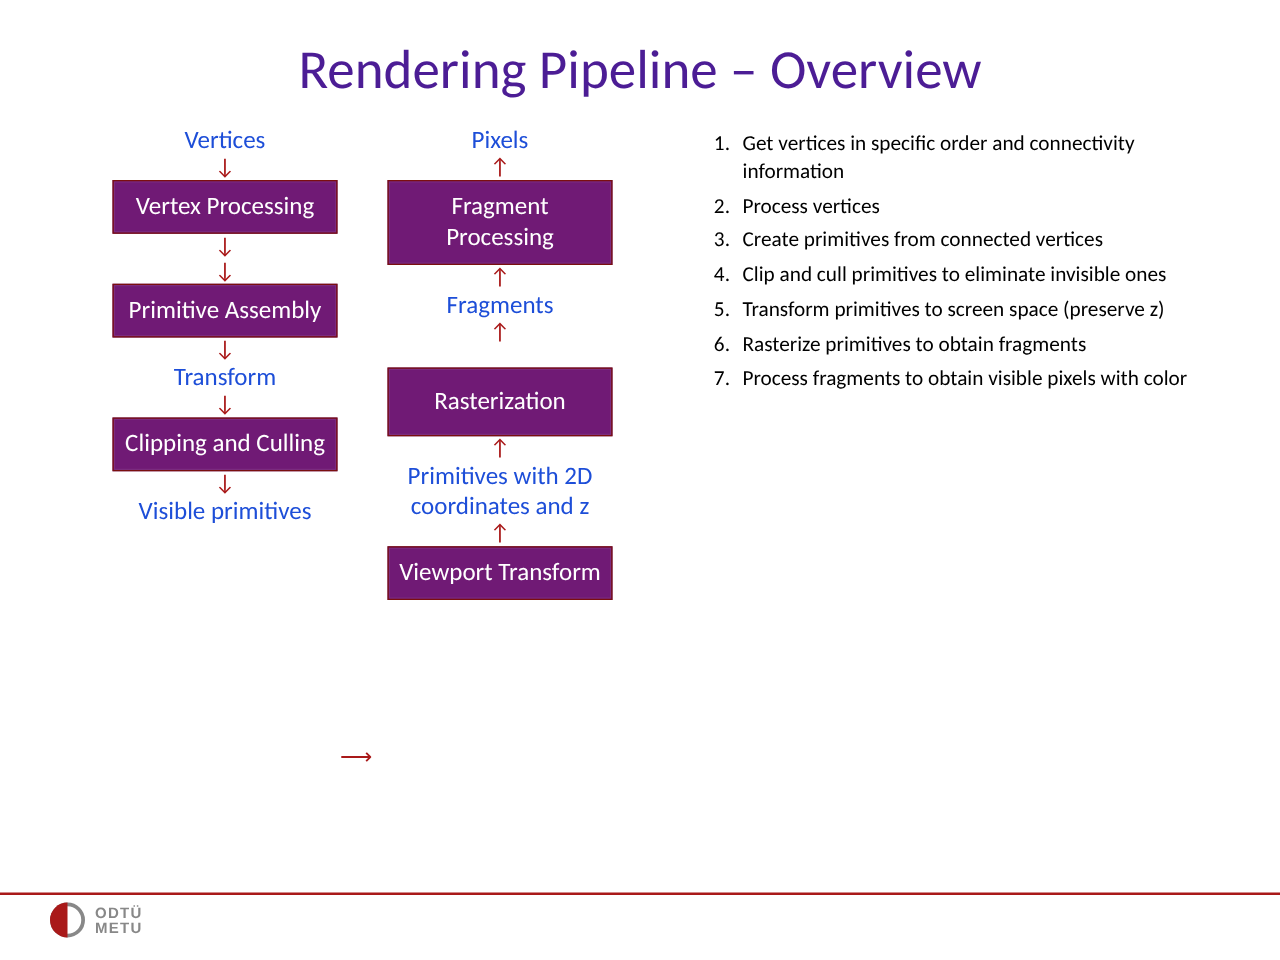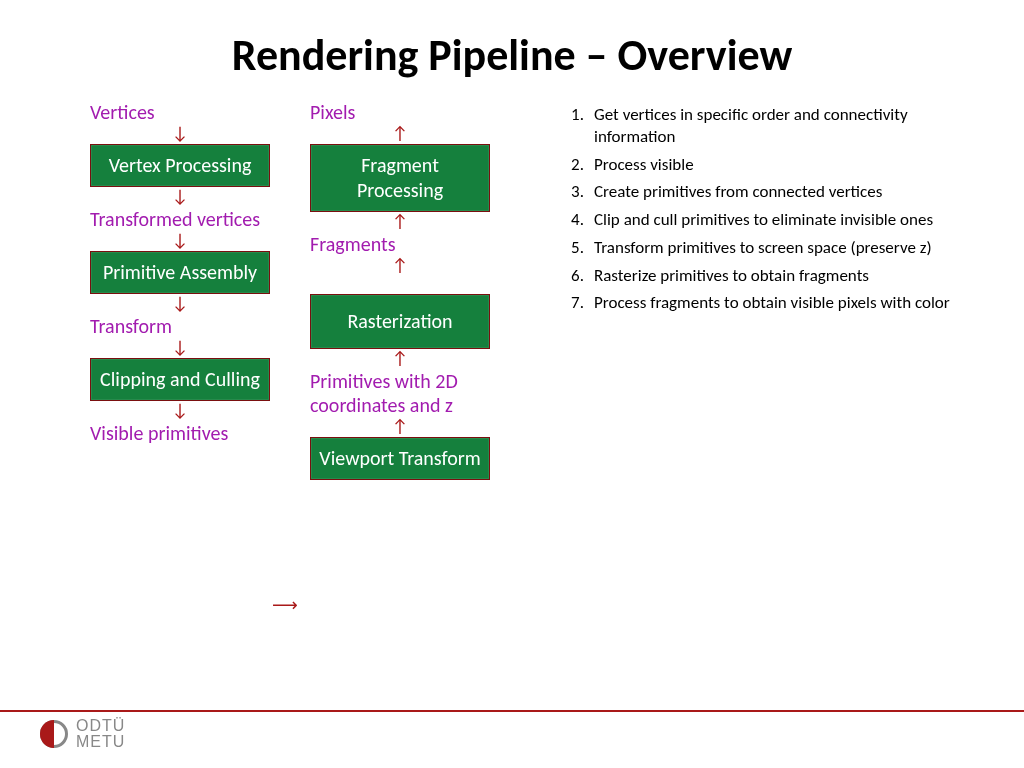--- a/index.html
+++ b/index.html
@@ -7,50 +7,50 @@
     width: 1024px;
     height: 768px;
     font-family: Calibri, Arial, sans-serif;
     background: #fff;
     position: relative;
     overflow: hidden;
   }
   .title {
     text-align: center;
     font-size: 44px;
-    font-weight: 700;
-    color: #000000;
+    font-weight: 400;
+    color: #4c1d95;
     margin-top: 28px;
     margin-bottom: 18px;
   }
   .content {
     display: flex;
     padding: 0 40px 0 40px;
   }
   .diagram {
     width: 480px;
     position: relative;
     height: 560px;
   }
   .col1 { position: absolute; left: 50px; width: 180px; }
   .col2 { position: absolute; left: 270px; width: 180px; }
   .stage-box {
-    background: #15803d;
+    background: #701a75;
     color: #fff;
     text-align: center;
     font-size: 20px;
     padding: 8px 6px;
     border: 1px solid #7a0f0f;
     line-height: 1.25;
     box-shadow: inset 0 0 0 1px rgba(255,255,255,0.08);
   }
   .dlabel {
-    text-align: left;
+    text-align: center;
     font-size: 20px;
-    color: #a21caf;
+    color: #1d4ed8;
     line-height: 1.2;
   }
   .arrow {
     text-align: center;
     color: #A91919;
     font-size: 18px;
     line-height: 1;
     height: 20px;
   }
   .arrow-right {
@@ -111,42 +111,41 @@
   .logo-mark .half {
     position: absolute;
     left: 0; top: 0;
     width: 14px; height: 28px;
     background: #A91919;
     border-top-left-radius: 14px;
     border-bottom-left-radius: 14px;
   }
   .logo-text {
     font-family: Arial, sans-serif;
-    font-size: 16px;
+    font-size: 12px;
     line-height: 1;
     letter-spacing: 1px;
     color: #888;
-    font-weight: normal;
+    font-weight: bold;
   }
 </style>
 </head>
 <body>
 
 <h1 class="title">Rendering Pipeline – Overview</h1>
 
 <div class="content">
 
   <div class="diagram">
 
     <div class="col1">
       <div class="dlabel">Vertices</div>
       <div class="arrow">↓</div>
       <div class="stage-box">Vertex Processing</div>
       <div class="arrow">↓</div>
-      <div class="dlabel">Transformed vertices</div>
       <div class="arrow">↓</div>
       <div class="stage-box">Primitive Assembly</div>
       <div class="arrow">↓</div>
       <div class="dlabel">Transform</div>
       <div class="arrow">↓</div>
       <div class="stage-box">Clipping and Culling</div>
       <div class="arrow">↓</div>
       <div class="dlabel">Visible primitives</div>
     </div>
 
@@ -164,21 +163,21 @@
       <div class="stage-box">Viewport Transform</div>
     </div>
 
     <div class="arrow-right" style="left:232px; top:494px;">⟶</div>
 
   </div>
 
   <div class="steps">
     <ol>
       <li>Get vertices in specific order and connectivity information</li>
-      <li>Process visible</li>
+      <li>Process vertices</li>
       <li>Create primitives from connected vertices</li>
       <li>Clip and cull primitives to eliminate invisible ones</li>
       <li>Transform primitives to screen space (preserve z)</li>
       <li>Rasterize primitives to obtain fragments</li>
       <li>Process fragments to obtain visible pixels with color</li>
     </ol>
   </div>
 
 </div>
 

